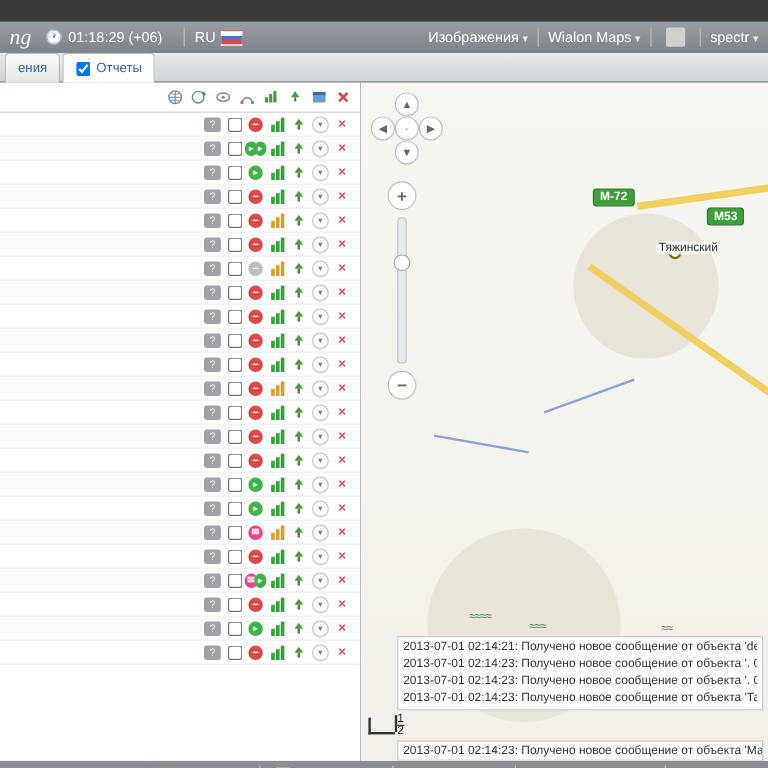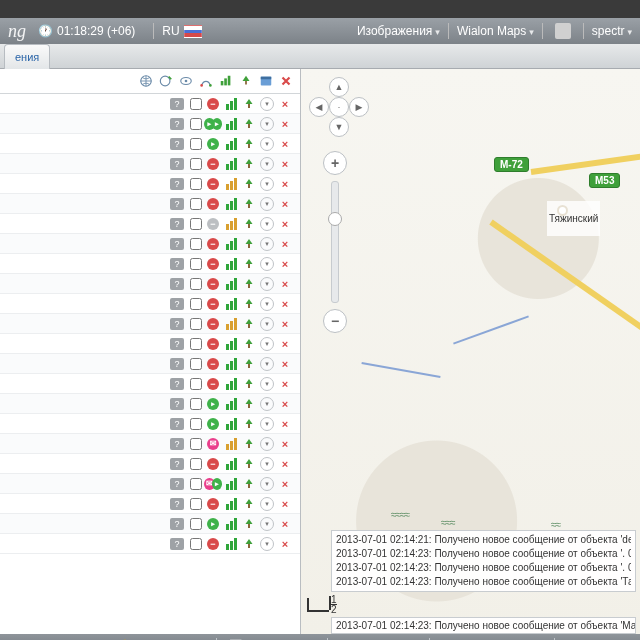--- a/index.html
+++ b/index.html
@@ -56,21 +56,21 @@
 .map-pane{flex:1;position:relative;background:#f6f5f0;overflow:hidden}
 .map-bg{position:absolute;inset:0;background:
  radial-gradient(circle at 70% 30%,#e8e4da 0 60px,transparent 61px),
  radial-gradient(circle at 40% 80%,#e8e4da 0 80px,transparent 81px),
  linear-gradient( to bottom,#f7f6f1,#f2f0e8);
 }
 .road{position:absolute;background:#f0d060;transform-origin:left center}
 .road.r1{top:100px;left:230px;width:160px;height:6px;transform:rotate(-8deg)}
 .road.r2{top:150px;left:190px;width:260px;height:6px;transform:rotate(35deg)}
 .shield{position:absolute;background:#3fa03a;color:#fff;font-size:10px;font-weight:bold;padding:1px 5px;border-radius:3px;border:1px solid #2f7d2c}
-.town-label{position:absolute;font-size:10px;color:#333;background:#ffffffcc;padding:12px 2px}
+.town-label{position:absolute;font-size:10px;color:#333;background:#ffffffcc;padding:0 2px}
 .town-dot{position:absolute;width:7px;height:7px;background:#fff;border:2px solid #8a6b26;border-radius:50%}
 .river{position:absolute;border-top:2px solid #8aa6d6;width:80px;transform:rotate(-20deg)}
 .forest{position:absolute;width:40px;height:20px;color:#5a8c62;font-size:10px;letter-spacing:-1px}
 .mapnav{position:absolute;top:8px;left:8px;display:grid;grid-template-columns:repeat(3,18px);grid-template-rows:repeat(3,18px);gap:2px}
 .mapnav .nb{width:18px;height:18px;border-radius:50%;background:#fff;border:1px solid #bcc0c4;display:flex;align-items:center;justify-content:center;font-size:9px;color:#666}
 .mapnav .nb.blank{background:transparent;border:none}
 .zoom{position:absolute;top:80px;left:22px;width:24px;display:flex;flex-direction:column;align-items:center}
 .zb{width:22px;height:22px;border-radius:50%;background:#fff;border:1px solid #bcc0c4;display:flex;align-items:center;justify-content:center;font-size:14px;color:#666;margin:2px 0;font-weight:bold}
 .ztrack{width:6px;height:120px;background:#e7e9eb;border-radius:3px;border:1px solid #c7cbcf;position:relative;margin:4px 0}
 .zthumb{width:12px;height:12px;background:#fff;border:1px solid #aaa;border-radius:50%;position:absolute;left:-4px;top:30px}
@@ -107,20 +107,24 @@
     <span class="sep"></span>
     <span class="tool-ico"></span>
     <span class="sep"></span>
     <span class="dd">spectr</span>
   </div>
 
   <div class="tabstrip">
     <div class="tab cut">
         <span>ения</span>
       </div>
+    <div class="tab active">
+      <input type="checkbox" checked="" style="">
+      <span>Отчеты</span>
+    </div>
   </div>
 
   <div class="workspace">
 
     <div class="left-pane">
       <div class="grid-header">
         <span class="hico">
             <svg viewBox="0 0 16 16">
               <circle cx="8" cy="8" r="6" fill="none" stroke="#6a8aa8" stroke-width="1.3"></circle>
               <path d="M2 8h12M8 2v12M4 4c2 2 6 2 8 0M4 12c2-2 6-2 8 0" stroke="#6a8aa8" stroke-width="1" fill="none"></path>

